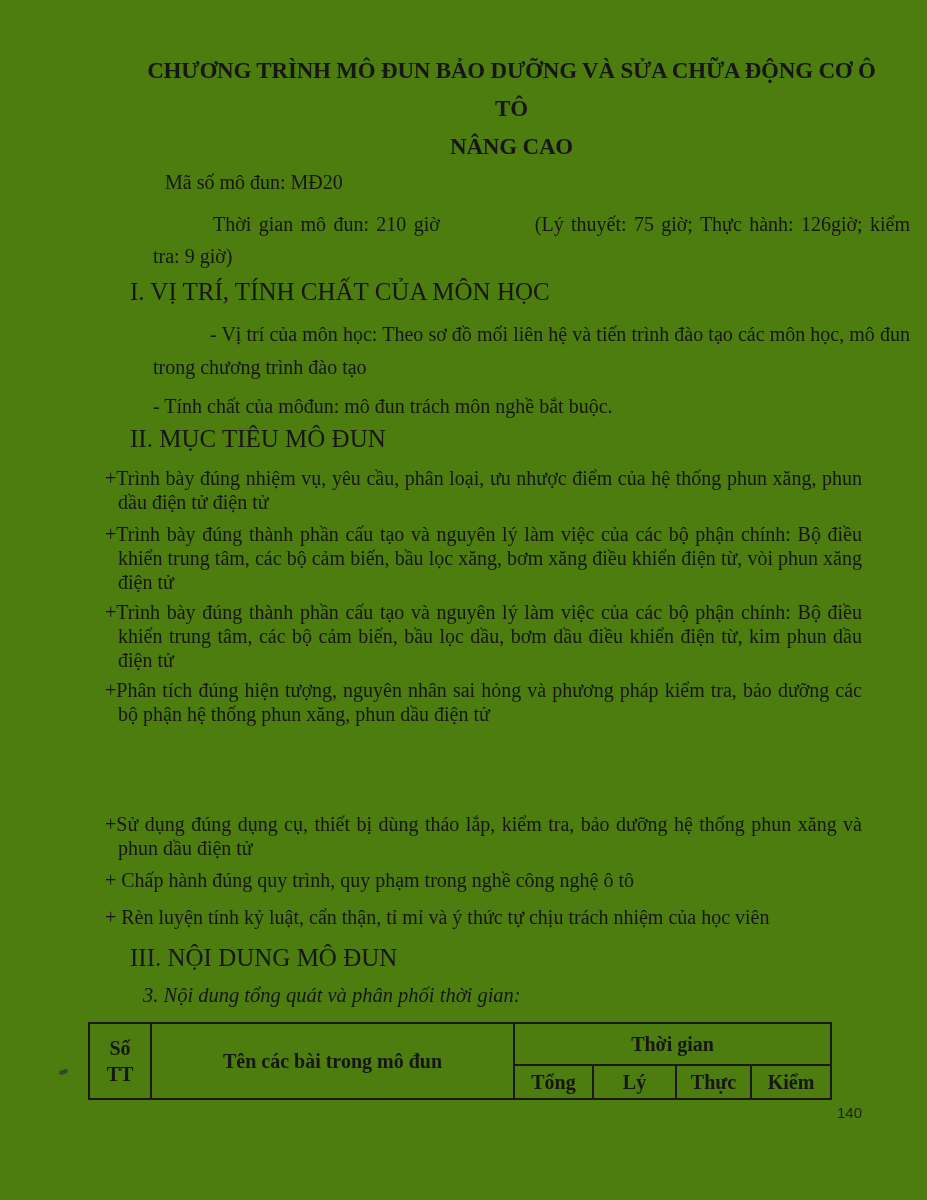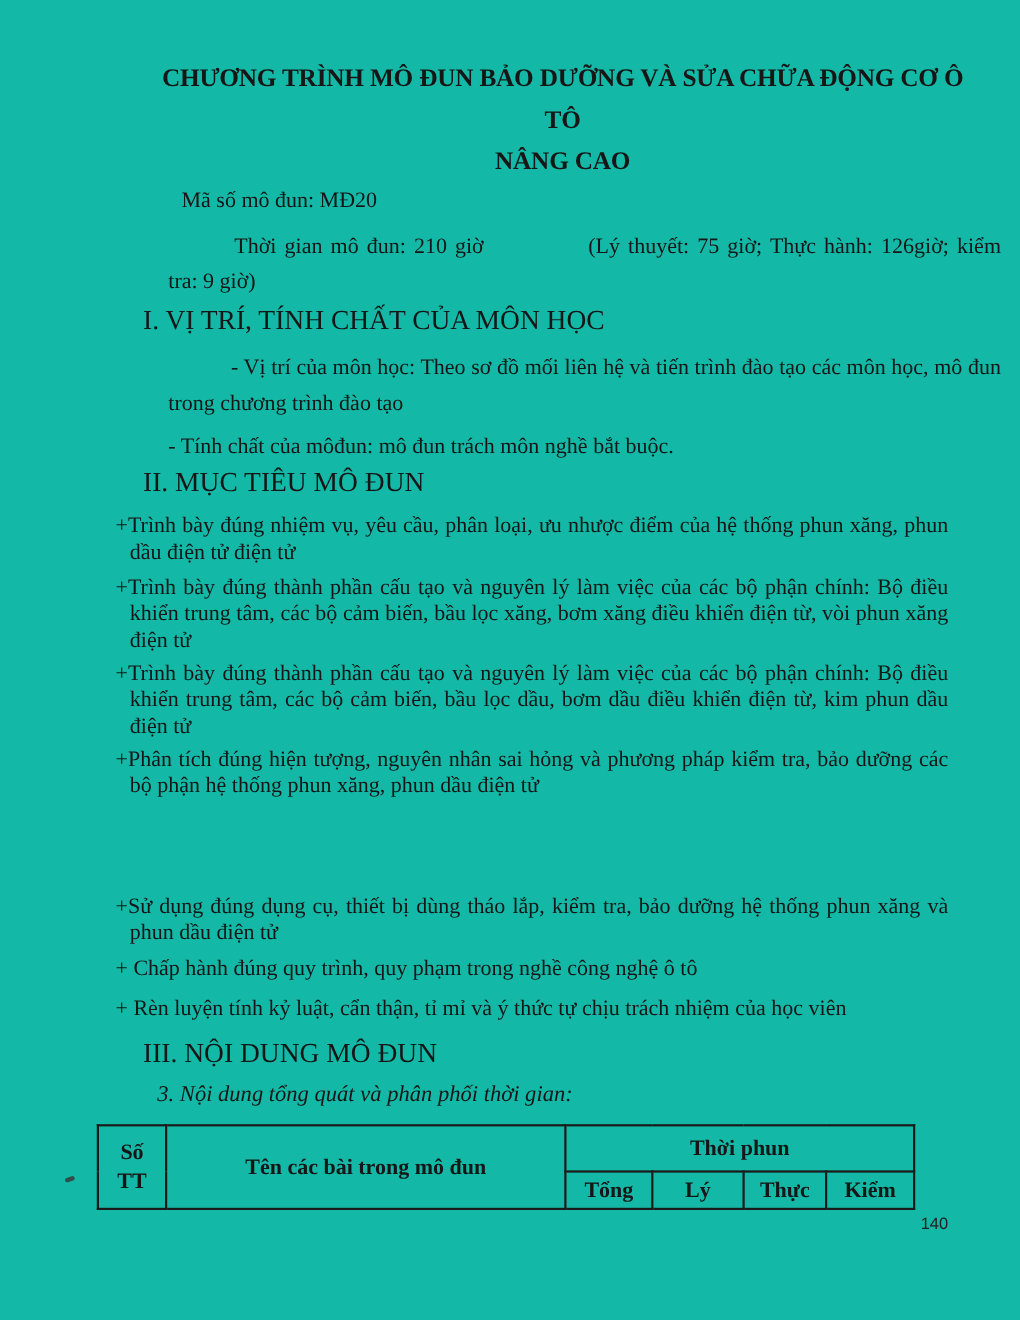--- a/index.html
+++ b/index.html
@@ -2,21 +2,21 @@
 <html><head>
 <meta charset="utf-8">
 <style>
   * { margin: 0; padding: 0; box-sizing: border-box; }
   html, body { background: #888; }
   .page {
     position: relative;
     width: 927px;
     height: 1200px;
     margin: 0 auto;
-    background: #14b8a6;
+    background: #4d7c0f;
     color: #161616;
     font-family: "Liberation Serif", "DejaVu Serif", serif;
     overflow: hidden;
   }
   .abs { position: absolute; }
   .doc-title {
     left: 133px; top: 52px; width: 757px;
     text-align: center;
     font-size: 23px; font-weight: bold;
     line-height: 38px;
@@ -124,21 +124,21 @@
       <col style="width:75px">
       <col style="width:80px">
     </colgroup>
     <tbody>
       <tr class="row-top">
         <td rowspan="2">
           <div>Số</div>
           <div>TT</div>
         </td>
         <td rowspan="2">Tên các bài trong mô đun</td>
-        <td colspan="4">Thời phun</td>
+        <td colspan="4">Thời gian</td>
       </tr>
       <tr class="row-sub">
         <td>Tổng</td>
         <td>Lý</td>
         <td>Thực</td>
         <td>Kiểm</td>
       </tr>
     </tbody>
   </table>
 

